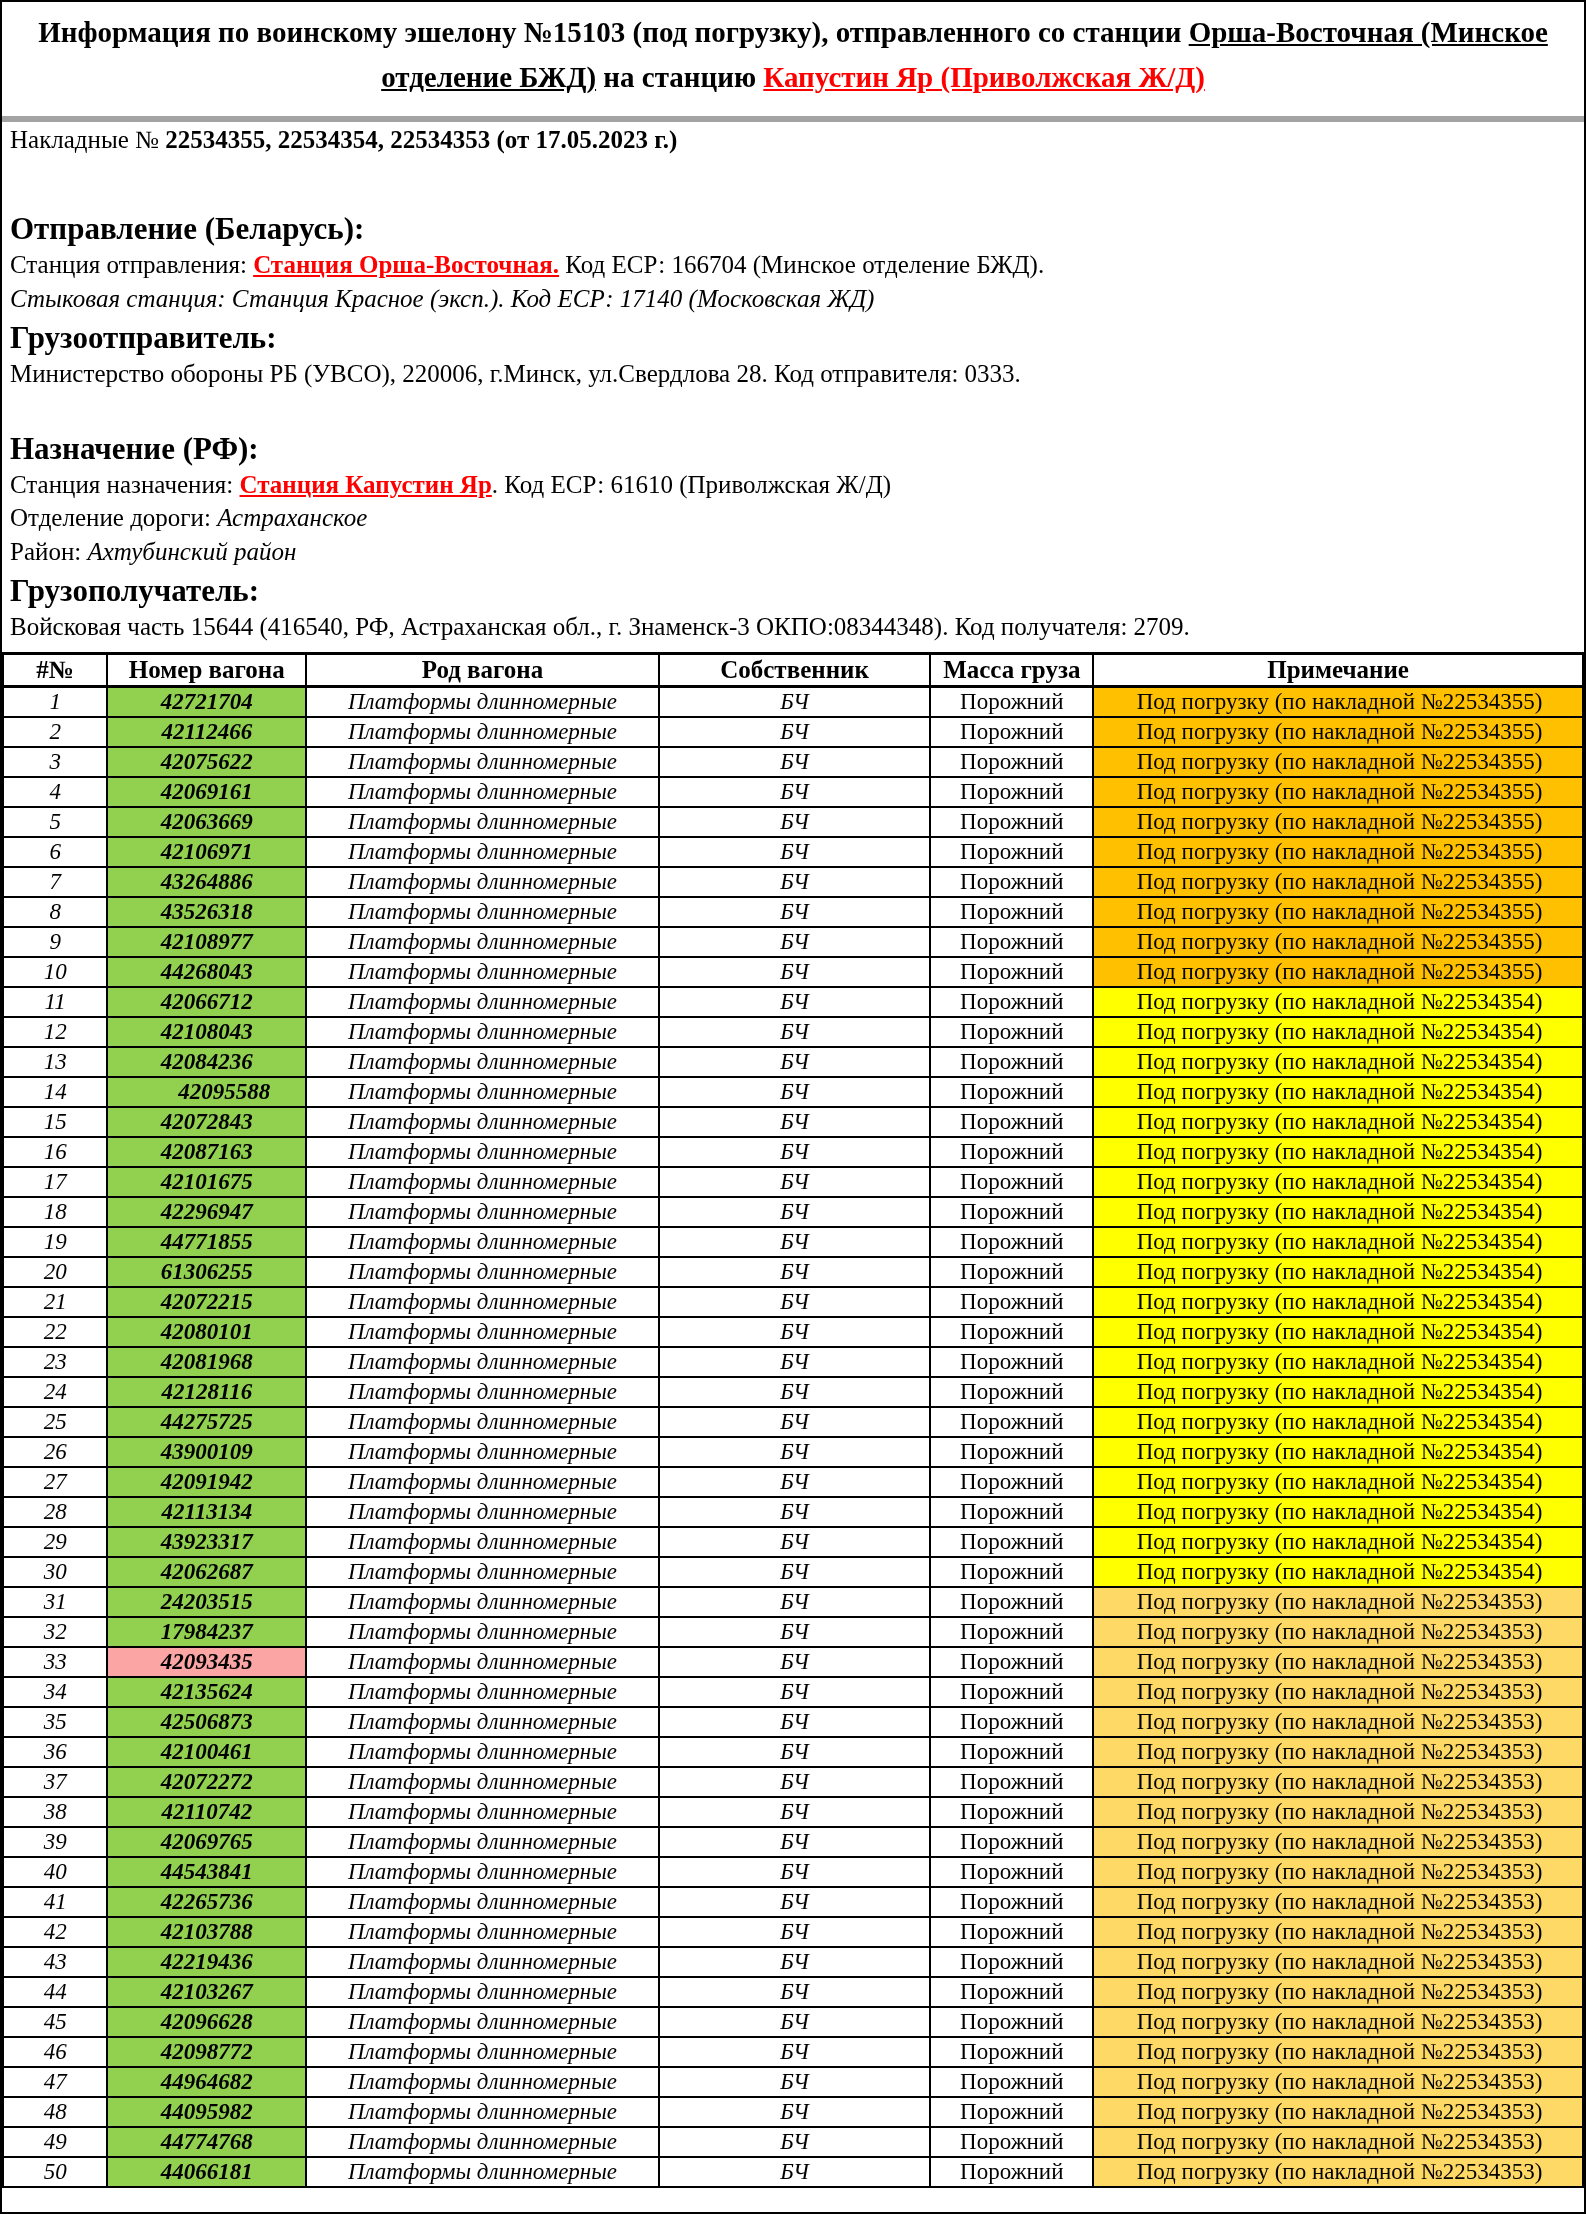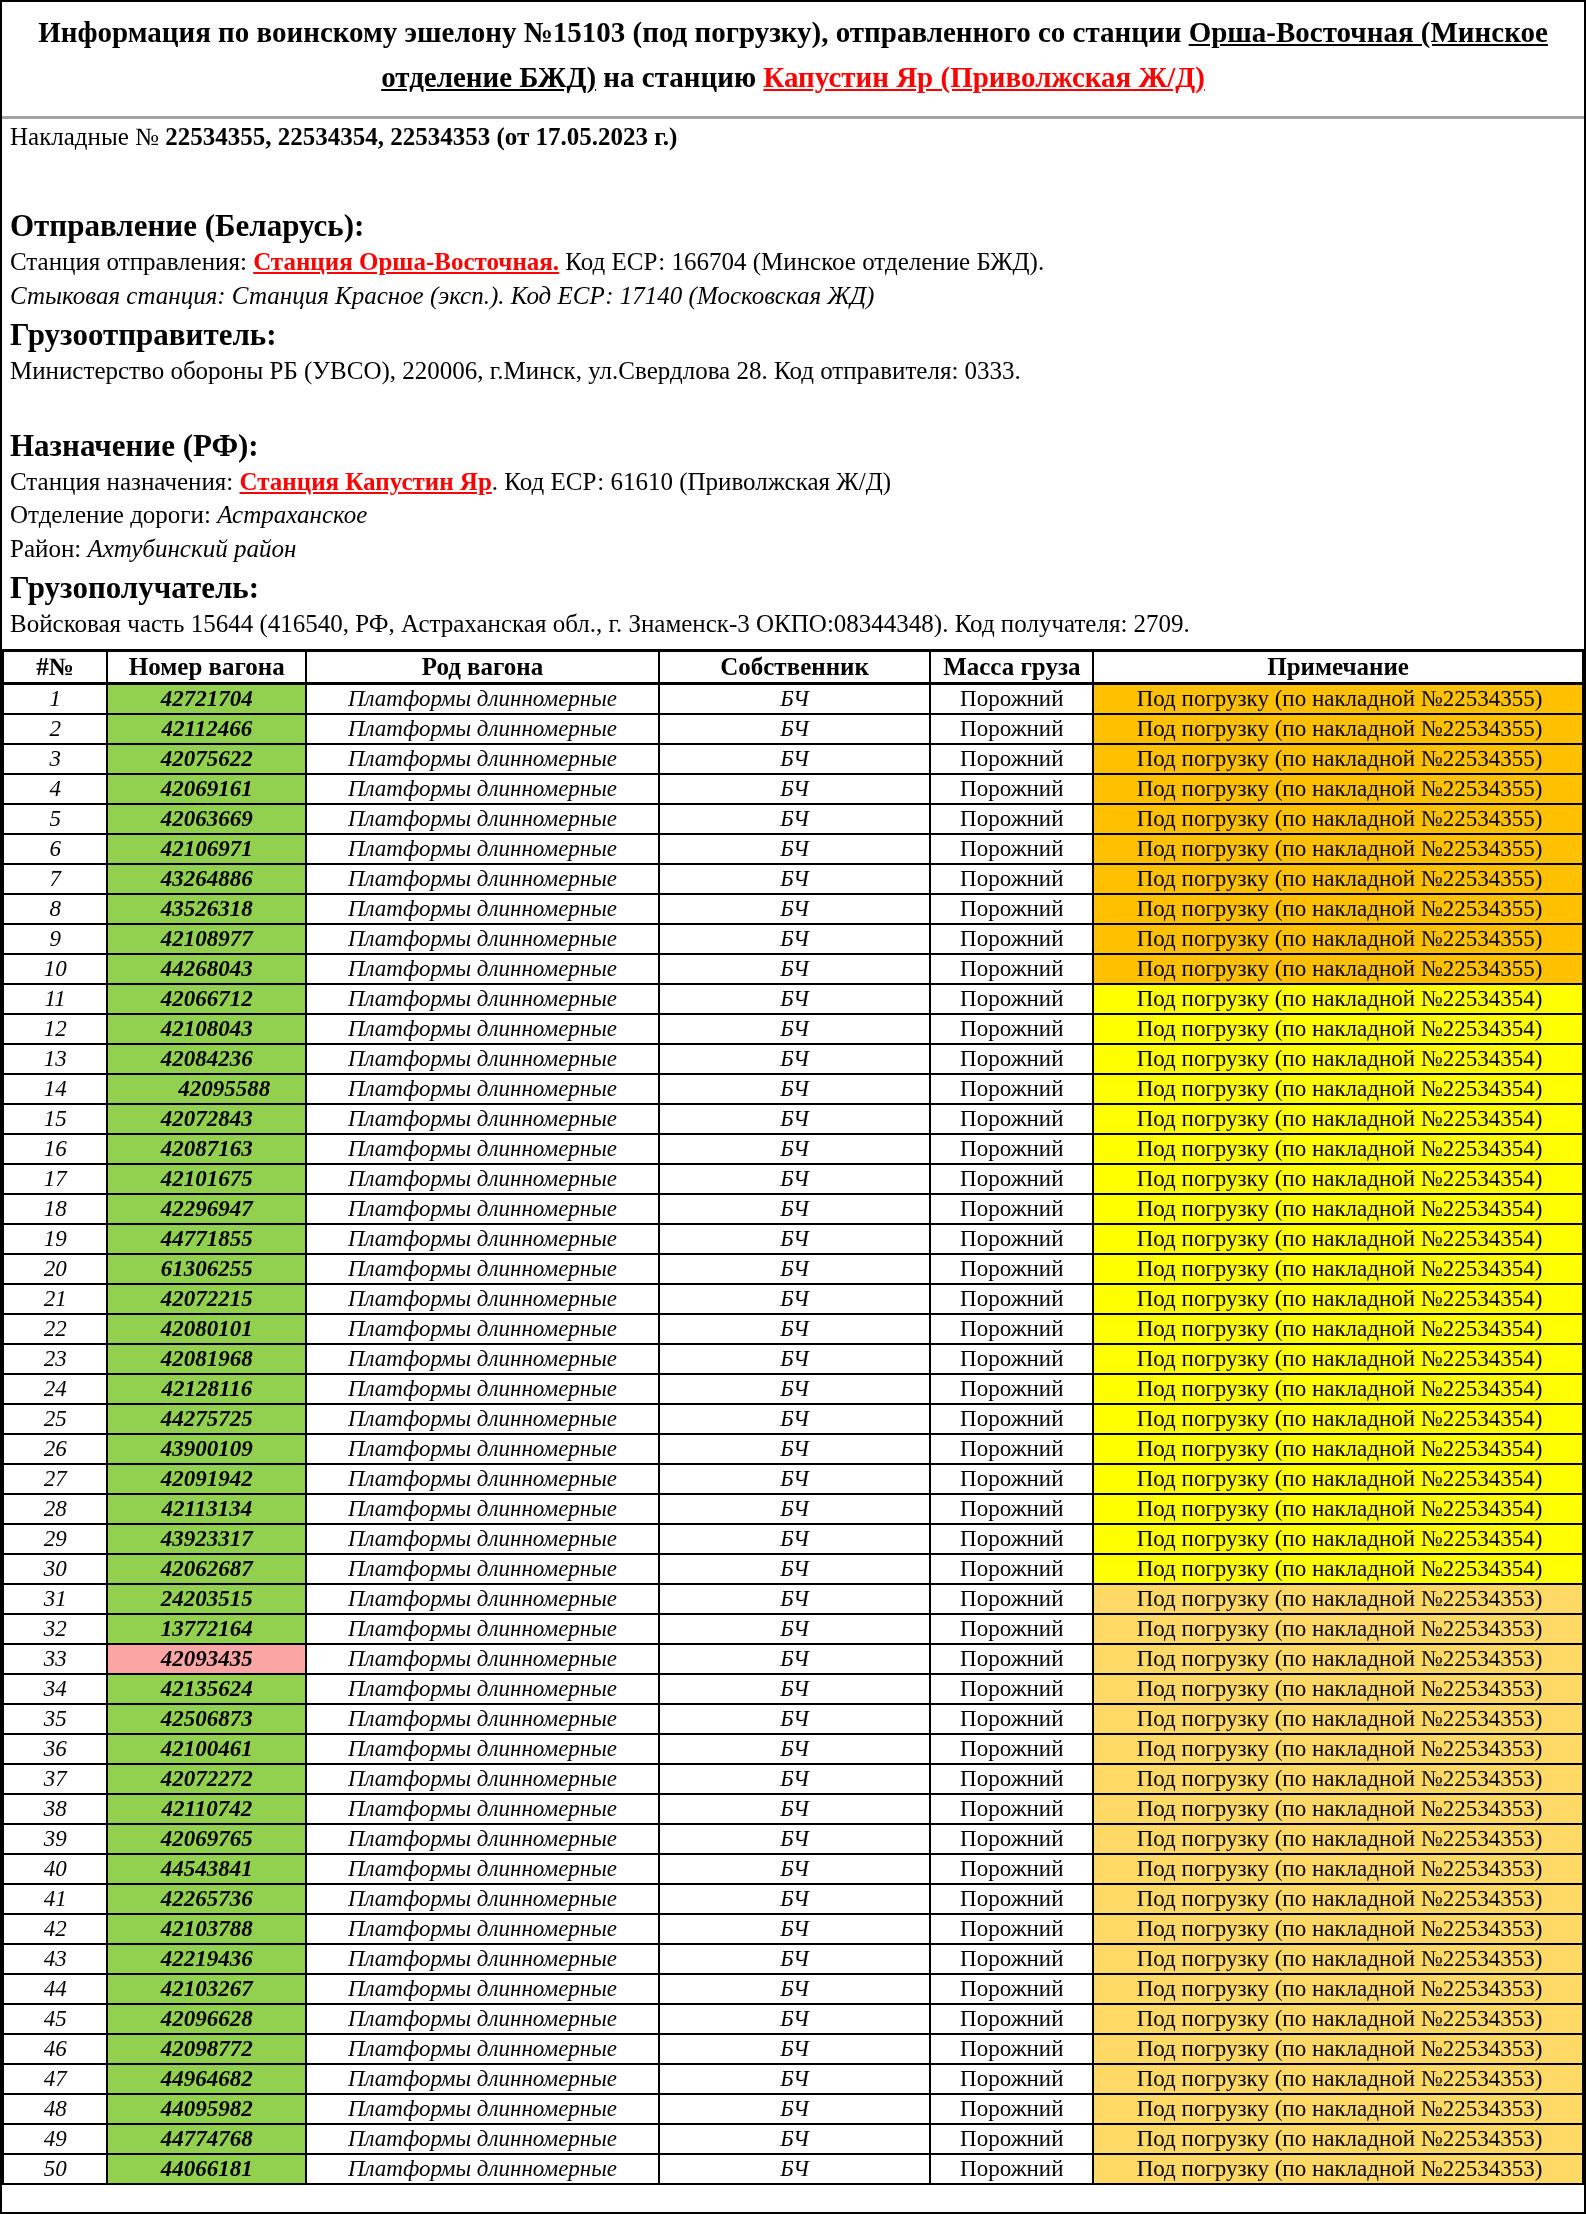--- a/index.html
+++ b/index.html
@@ -11,21 +11,21 @@
   }
   .page {
     width: 1586px;
     height: 2214px;
     border: 2px solid #000;
     overflow: hidden;
     background: #fff;
   }
   
   .title-box {
-    border-bottom: 3px solid #a3a3a3;
+    border-bottom: 6px solid #a3a3a3;
     padding: 8px 36px 16px 36px;
     text-align: center;
     font-size: 29px;
     font-weight: bold;
     line-height: 1.55;
   }
   .u-black { text-decoration: underline; }
   .red-link { text-decoration: underline; cursor: pointer; }
   
   .content { padding: 0 10px 0 8px; }
@@ -373,21 +373,21 @@
         <tr>
           <td class="c-idx">31</td>
           <td class="c-num" style="background: rgb(146, 208, 80);">24203515</td>
           <td class="c-type">Платформы длинномерные</td>
           <td class="c-own">БЧ</td>
           <td class="c-mass">Порожний</td>
           <td class="c-note" style="background: rgb(255, 217, 102);">Под погрузку (по накладной №22534353)</td>
         </tr>
         <tr>
           <td class="c-idx">32</td>
-          <td class="c-num" style="background: rgb(146, 208, 80);">13772164</td>
+          <td class="c-num" style="background: rgb(146, 208, 80);">17984237</td>
           <td class="c-type">Платформы длинномерные</td>
           <td class="c-own">БЧ</td>
           <td class="c-mass">Порожний</td>
           <td class="c-note" style="background: rgb(255, 217, 102);">Под погрузку (по накладной №22534353)</td>
         </tr>
         <tr>
           <td class="c-idx">33</td>
           <td class="c-num" style="background: #fca5a5;">42093435</td>
           <td class="c-type">Платформы длинномерные</td>
           <td class="c-own">БЧ</td>

